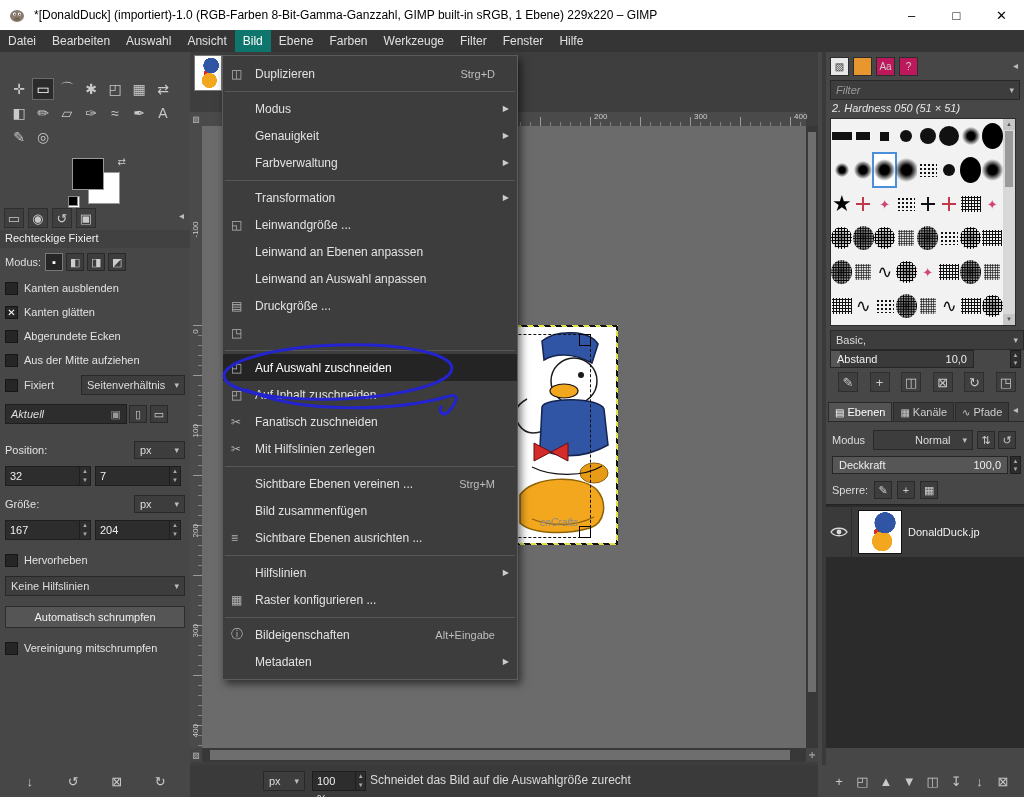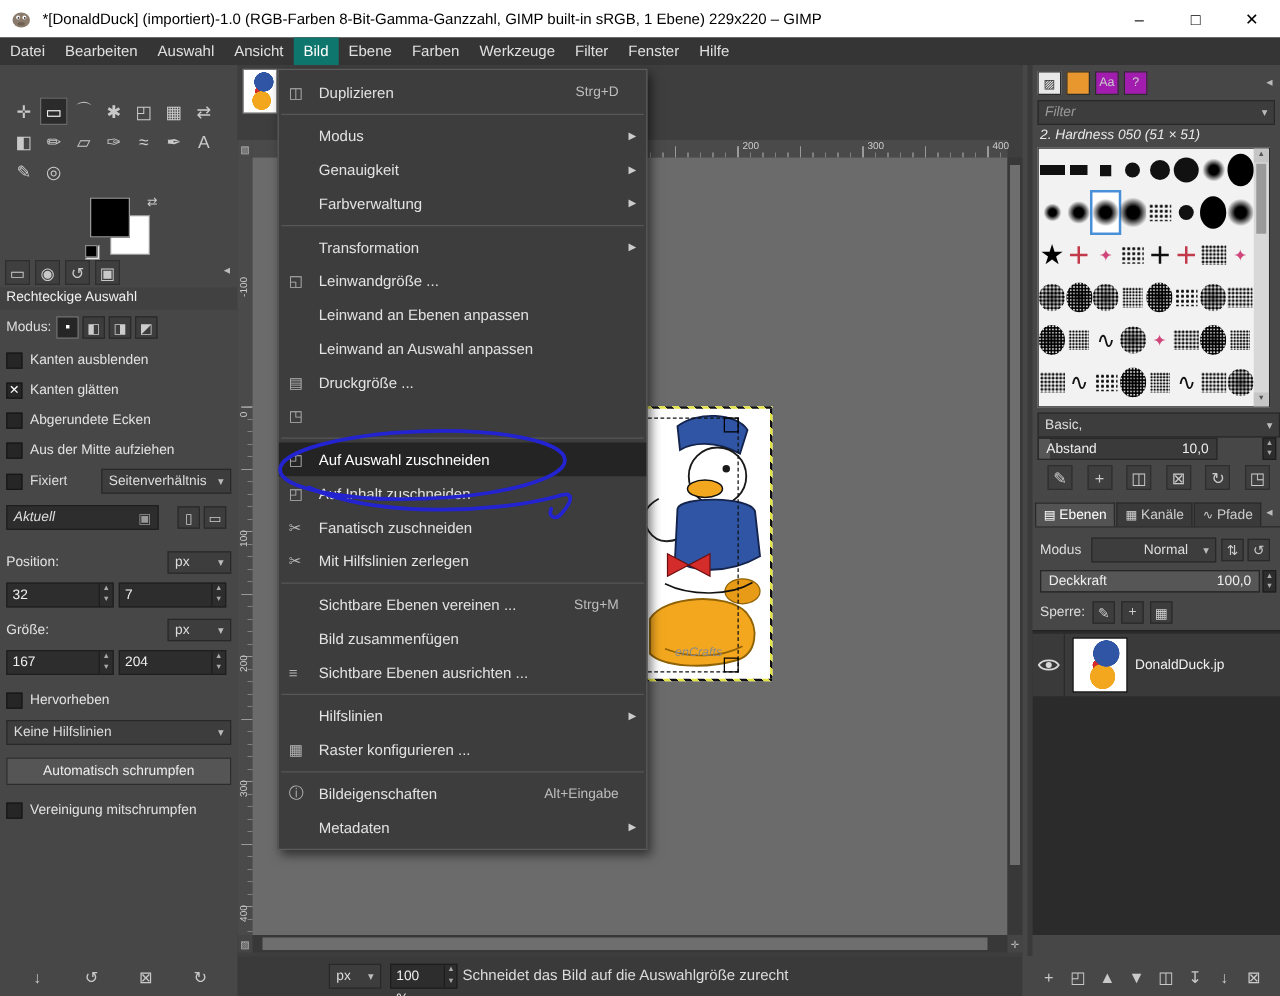--- a/index.html
+++ b/index.html
@@ -53,21 +53,21 @@
   .checkbox{width:13px;height:13px;background:#262626;border:1px solid #161616;color:#fff;
     font-size:10px;line-height:12px;text-align:center;flex:none;}
   .checkbox.checked::after{content:"✕";}
 
   .fixiert-row{position:absolute;left:5px;top:322px;width:180px;height:22px;display:flex;align-items:center;gap:6px;font-size:11px;}
   .dropdown{background:#3d3d3d;border:1px solid #282828;color:#ddd;font-size:11px;
     display:flex;align-items:center;padding:0 5px;height:20px;}
   .dropdown span{flex:1;white-space:nowrap;overflow:hidden;}
   .dropdown::after{content:"▾";font-size:9px;color:#bbb;margin-left:4px;}
 
-  .aktuell-row{position:absolute;left:5px;top:352px;width:180px;height:20px;display:flex;align-items:center;gap:15px;}
+  .aktuell-row{position:absolute;left:5px;top:352px;width:180px;height:20px;display:flex;align-items:center;gap:2px;}
   .text-input{background:#2d2d2d;border:1px solid #1e1e1e;color:#ddd;font-size:11px;height:20px;
     display:flex;align-items:center;padding:0 5px;font-style:italic;}
   .input-icon{margin-left:auto;font-style:normal;color:#999;font-size:11px;}
 
   .row-label{position:absolute;font-size:11px;color:#e2e2e2;}
   .spin{position:absolute;display:flex;background:#2d2d2d;border:1px solid #1e1e1e;height:20px;}
   .spin-val{flex:1;color:#eee;font-size:11px;line-height:18px;padding:0 4px;}
   .spin-btns{width:11px;display:flex;flex-direction:column;border-left:1px solid #1e1e1e;}
   .spin-btns i{flex:1;font-style:normal;font-size:6px;color:#aaa;text-align:center;line-height:9px;}
   .spin-btns i.up::before{content:"▲";}
@@ -129,21 +129,21 @@
   .menu-sep{height:8px;position:relative;}
   .menu-sep::after{content:"";position:absolute;left:2px;right:2px;top:50%;height:1px;background:#575757;}
 
   
   .annotation{position:absolute;left:0;top:0;z-index:60;pointer-events:none;}
 
   
   .rightbar{position:absolute;left:822px;top:52px;width:202px;height:713px;background:#474747;border-left:4px solid #3a3a3a;}
   .rtab-row{position:absolute;left:4px;top:5px;display:flex;gap:4px;}
   .rtab-icon{width:19px;height:19px;display:flex;align-items:center;justify-content:center;
-    font-size:10px;color:#222;background:#a21caf;border:1px solid #2c2c2c;color:#ccc;}
+    font-size:10px;color:#222;background:#be185d;border:1px solid #2c2c2c;color:#ccc;}
   .rtab-icon.light{background:#e8e8e8;color:#333;}
   .rtab-icon.orange{background:#e8962e;}
   .rb-arrow{position:absolute;right:6px;top:8px;font-size:10px;color:#bbb;}
   .filter-dd{position:absolute;left:4px;top:28px;width:190px;}
   .filter-dd span{font-style:italic;color:#9a9a9a;}
   .brush-label{position:absolute;left:6px;top:50px;font-size:11px;color:#e8e8e8;font-style:italic;}
   .brush-area{position:absolute;left:4px;top:66px;width:186px;height:208px;background:#f2f2f2;border:1px solid #2c2c2c;}
   .brush-grid{position:absolute;left:0;top:0;width:172px;height:206px;display:grid;
     grid-template-columns:repeat(8,1fr);grid-auto-rows:34px;align-items:center;justify-items:center;}
   .brush-cell{width:21px;height:32px;display:flex;align-items:center;justify-content:center;}
@@ -282,21 +282,21 @@
   </div>
 
   <div class="dock-row" id="dock-icons">
       <span class="icon-btn">▭</span>
       <span class="icon-btn">◉</span>
       <span class="icon-btn">↺</span>
       <span class="icon-btn">▣</span>
     </div>
   <span class="dock-arrow">◂</span>
 
-  <div class="to-title">Rechteckige Auswahl</div>
+  <div class="to-title">Rechteckige Fixiert</div>
 
   <div class="modus-row">
     <span>Modus:</span>
     <span id="mode-buttons" style="display:flex;gap:3px;">
         <span class="mini-btn active">▪</span>
         <span class="mini-btn">◧</span>
         <span class="mini-btn">◨</span>
         <span class="mini-btn">◩</span>
       </span>
   </div>

